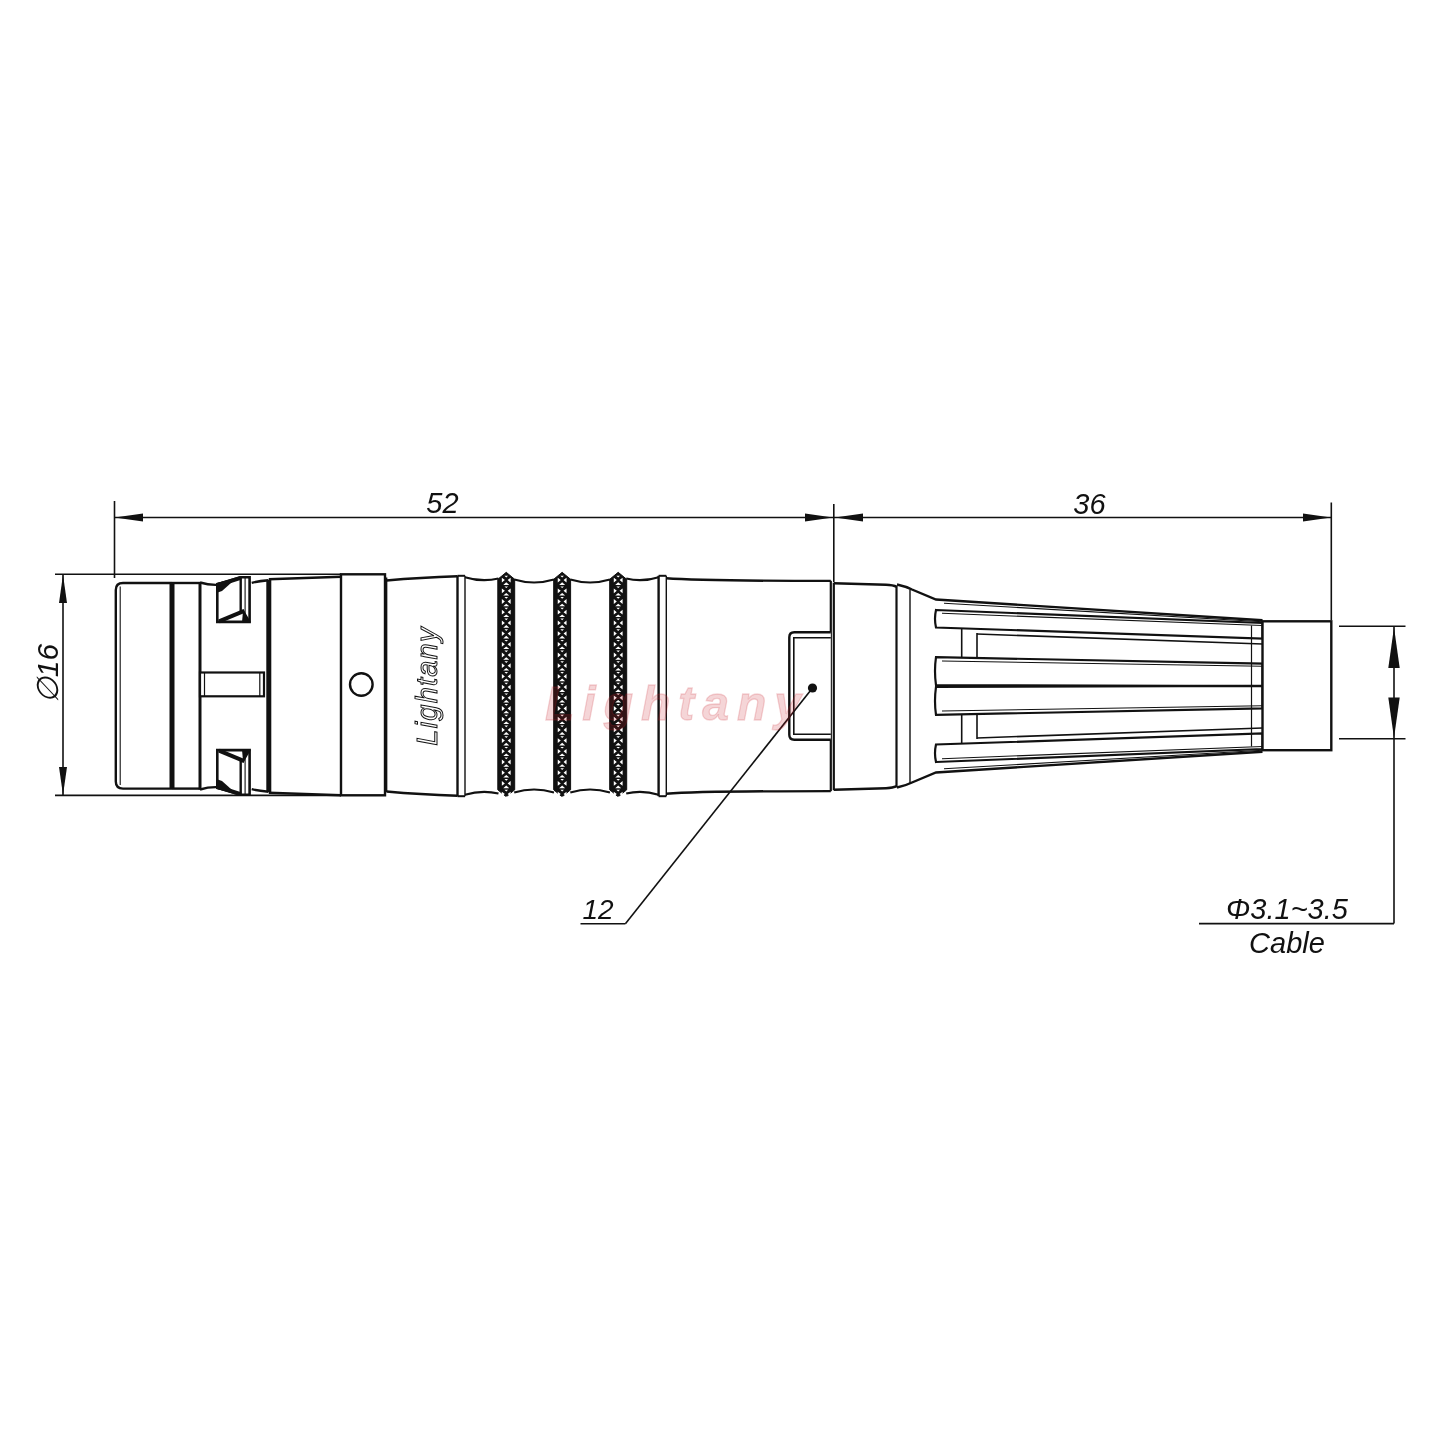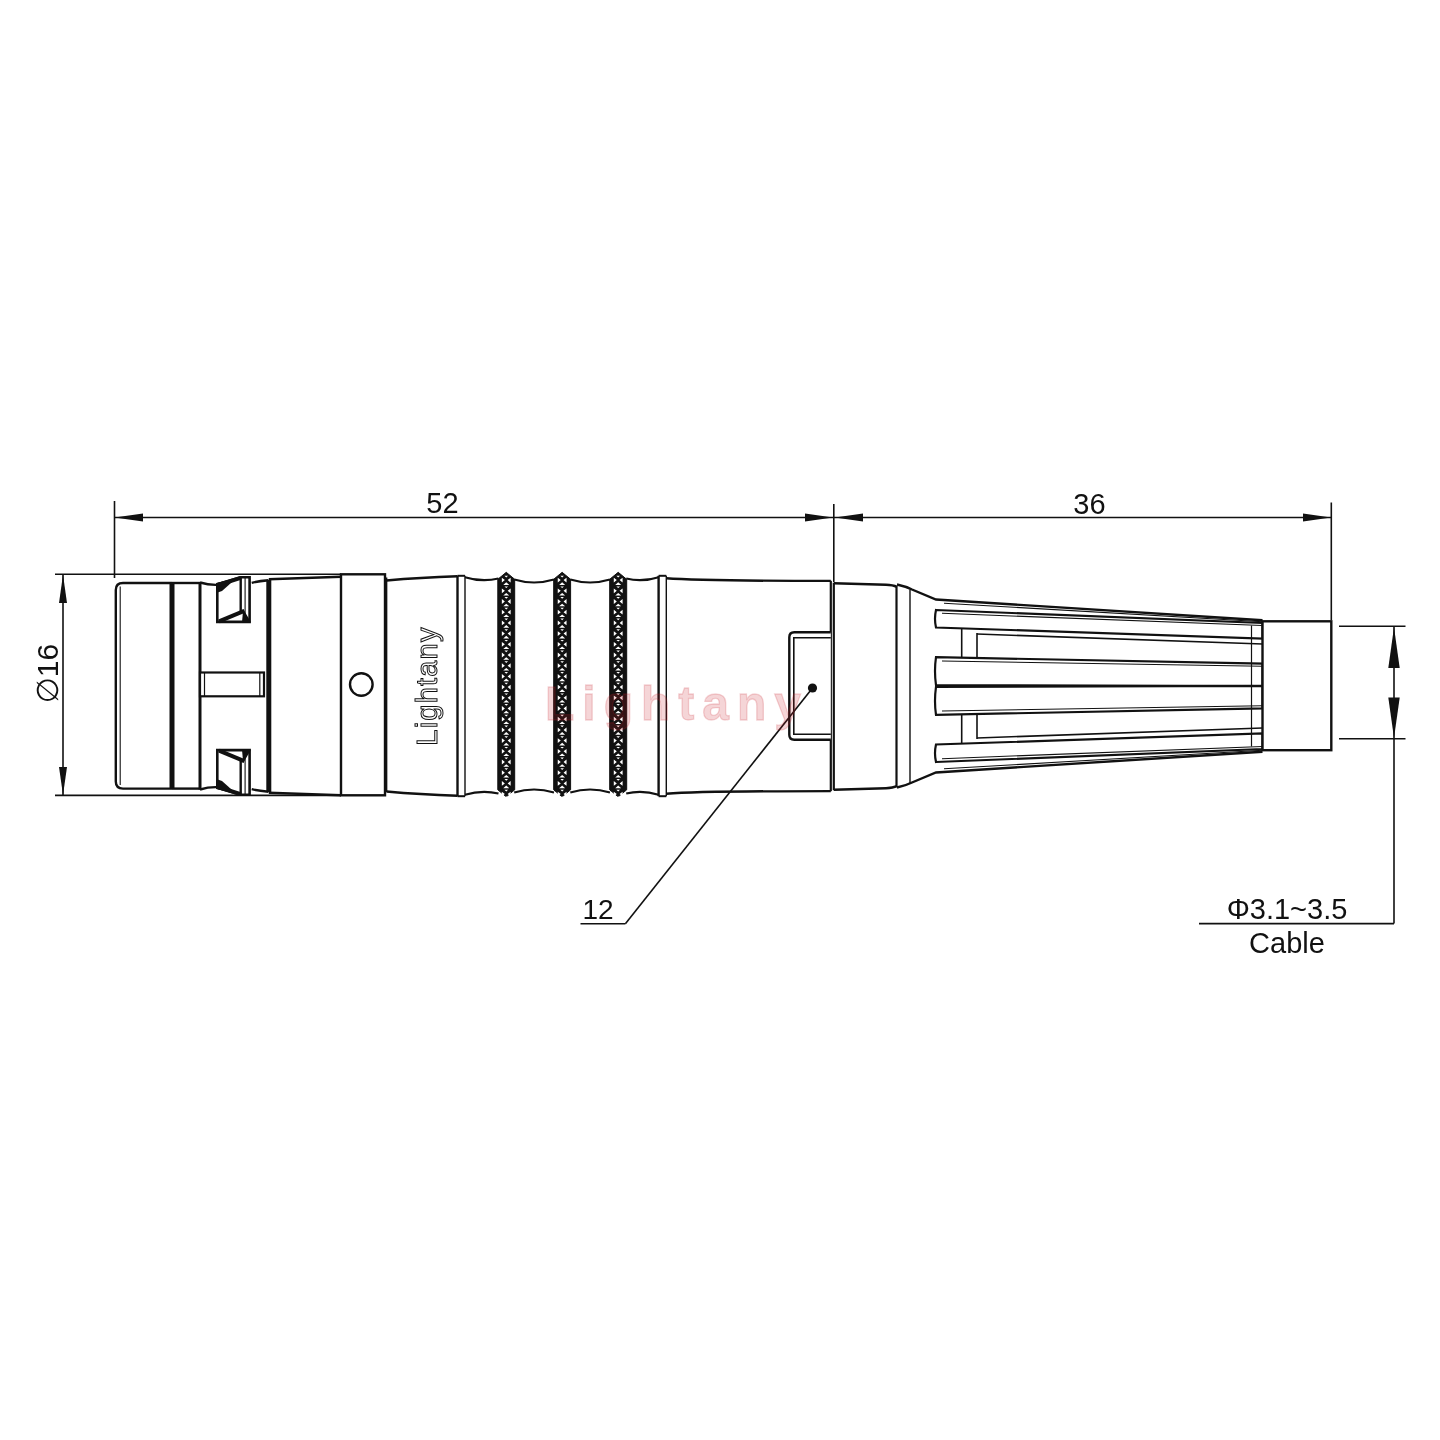--- a/index.html
+++ b/index.html
@@ -1,15 +1,15 @@
 <!DOCTYPE html>
 <html><head><meta charset="utf-8">
 <style>
   html,body { margin:0; padding:0; background:#fff; }
-  .stage { position:relative; width:1440px; height:1228px; }
+  .stage { position:relative; width:1440px; height:1228px;font-style:italic; }
   svg { position:absolute; left:0; top:0; }
 
   .wm, .wm2 {
     position:absolute; left:545px; top:676px; width:260px;
     font-family:"Liberation Sans", sans-serif; font-size:48px; font-weight:bold;
     letter-spacing:8px; white-space:nowrap;
   }
   .wm  { color: rgba(200,30,42,0.19); -webkit-text-stroke: 1.3px rgba(200,30,42,0.19); }
 
 </style></head>

